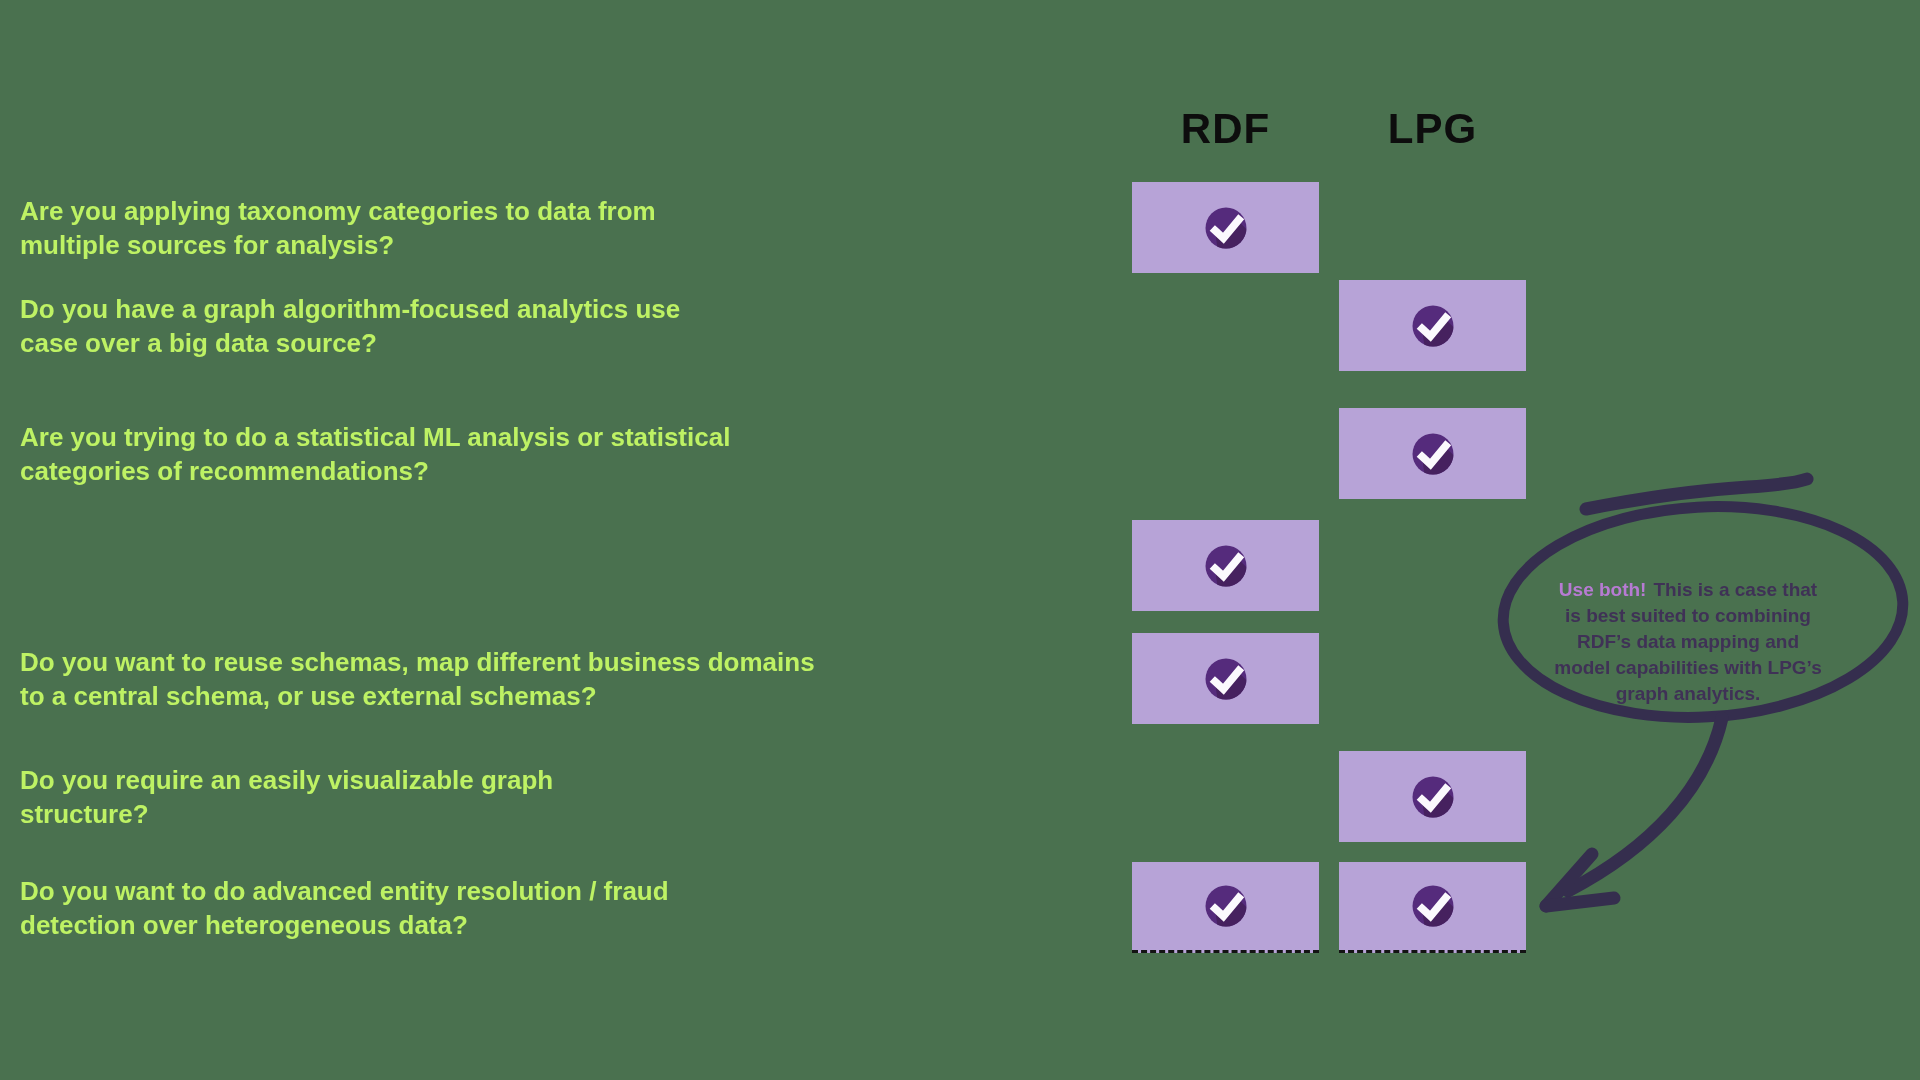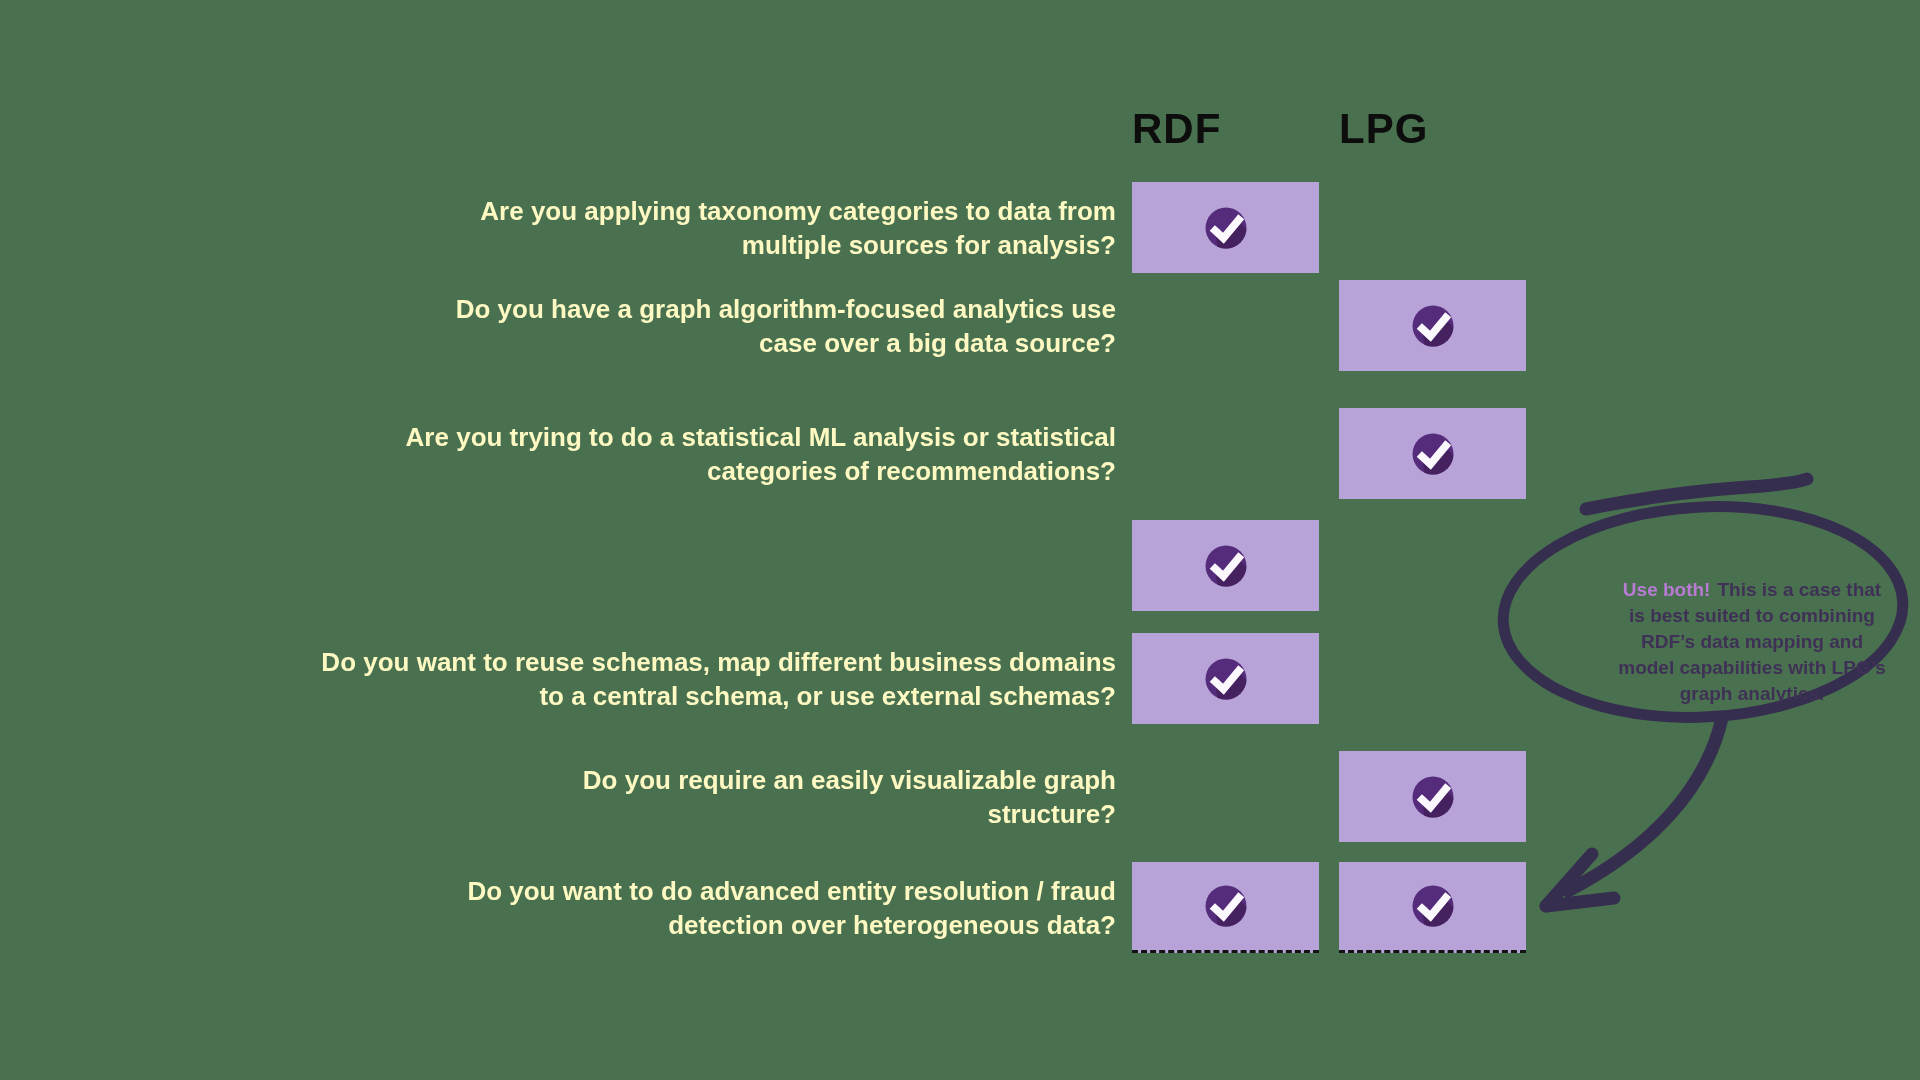--- a/index.html
+++ b/index.html
@@ -8,61 +8,62 @@
     position: relative;
     width: 1920px;
     height: 1080px;
     background: #4A714F;
     font-family: "Liberation Sans", sans-serif;
   }
   .col-header {
     position: absolute;
     top: 104px;
     width: 187px;
+    text-align: center;
     font-size: 42px;
     font-weight: 800;
     letter-spacing: 1px;
     color: #0D0D0D;
     line-height: 50px;
   }
   #rdf-header { left: 1132px; }
   #lpg-header { left: 1339px; }
 
   .row { position: absolute; left: 0; width: 1920px; height: 91px; }
   .question {
     position: absolute;
     left: 20px;
     right: 804px;
     top: 50%;
     transform: translateY(-50%);
-    text-align: right;
+    text-align: left;
     white-space: pre-line;
     font-size: 26px;
     line-height: 34px;
     font-weight: 600;
-    color: #fef9c3;
+    color: #bef264;
   }
   .cell { position: absolute; top: 0; width: 187px; height: 91px; }
   .cell.rdf { left: 1132px; }
   .cell.lpg { left: 1339px; }
   .checkbox {
     width: 100%;
     height: 100%;
     background: #B7A3D7;
     display: flex;
     align-items: center;
     justify-content: center;
     box-sizing: border-box;
   }
   .row-last .checkbox { border-bottom: 3px dashed #141414; }
 
   .bubble-svg { position: absolute; left: 1440px; top: 380px; }
   .bubble-text {
     position: absolute;
-    left: 1584px;
+    left: 1520px;
     top: 551px;
     width: 336px;
     text-align: center;
     font-size: 19px;
     font-weight: 700;
     line-height: 26px;
     color: #3F3156;
     white-space: pre-line;
   }
   .bubble-text .hl { color: #B77BD3; margin-right: 7px; white-space: normal; }

